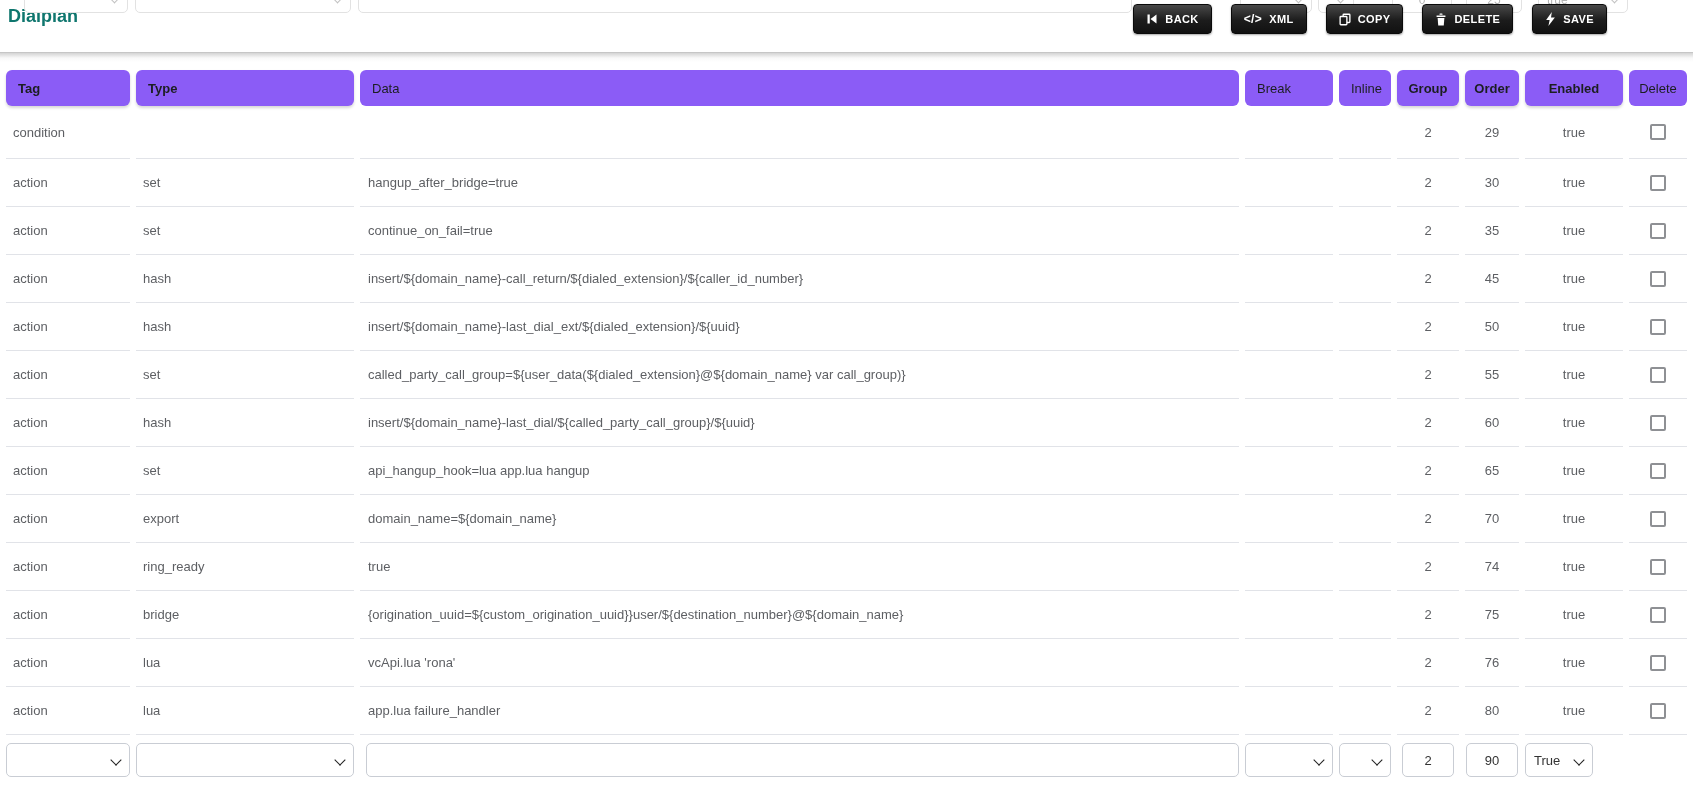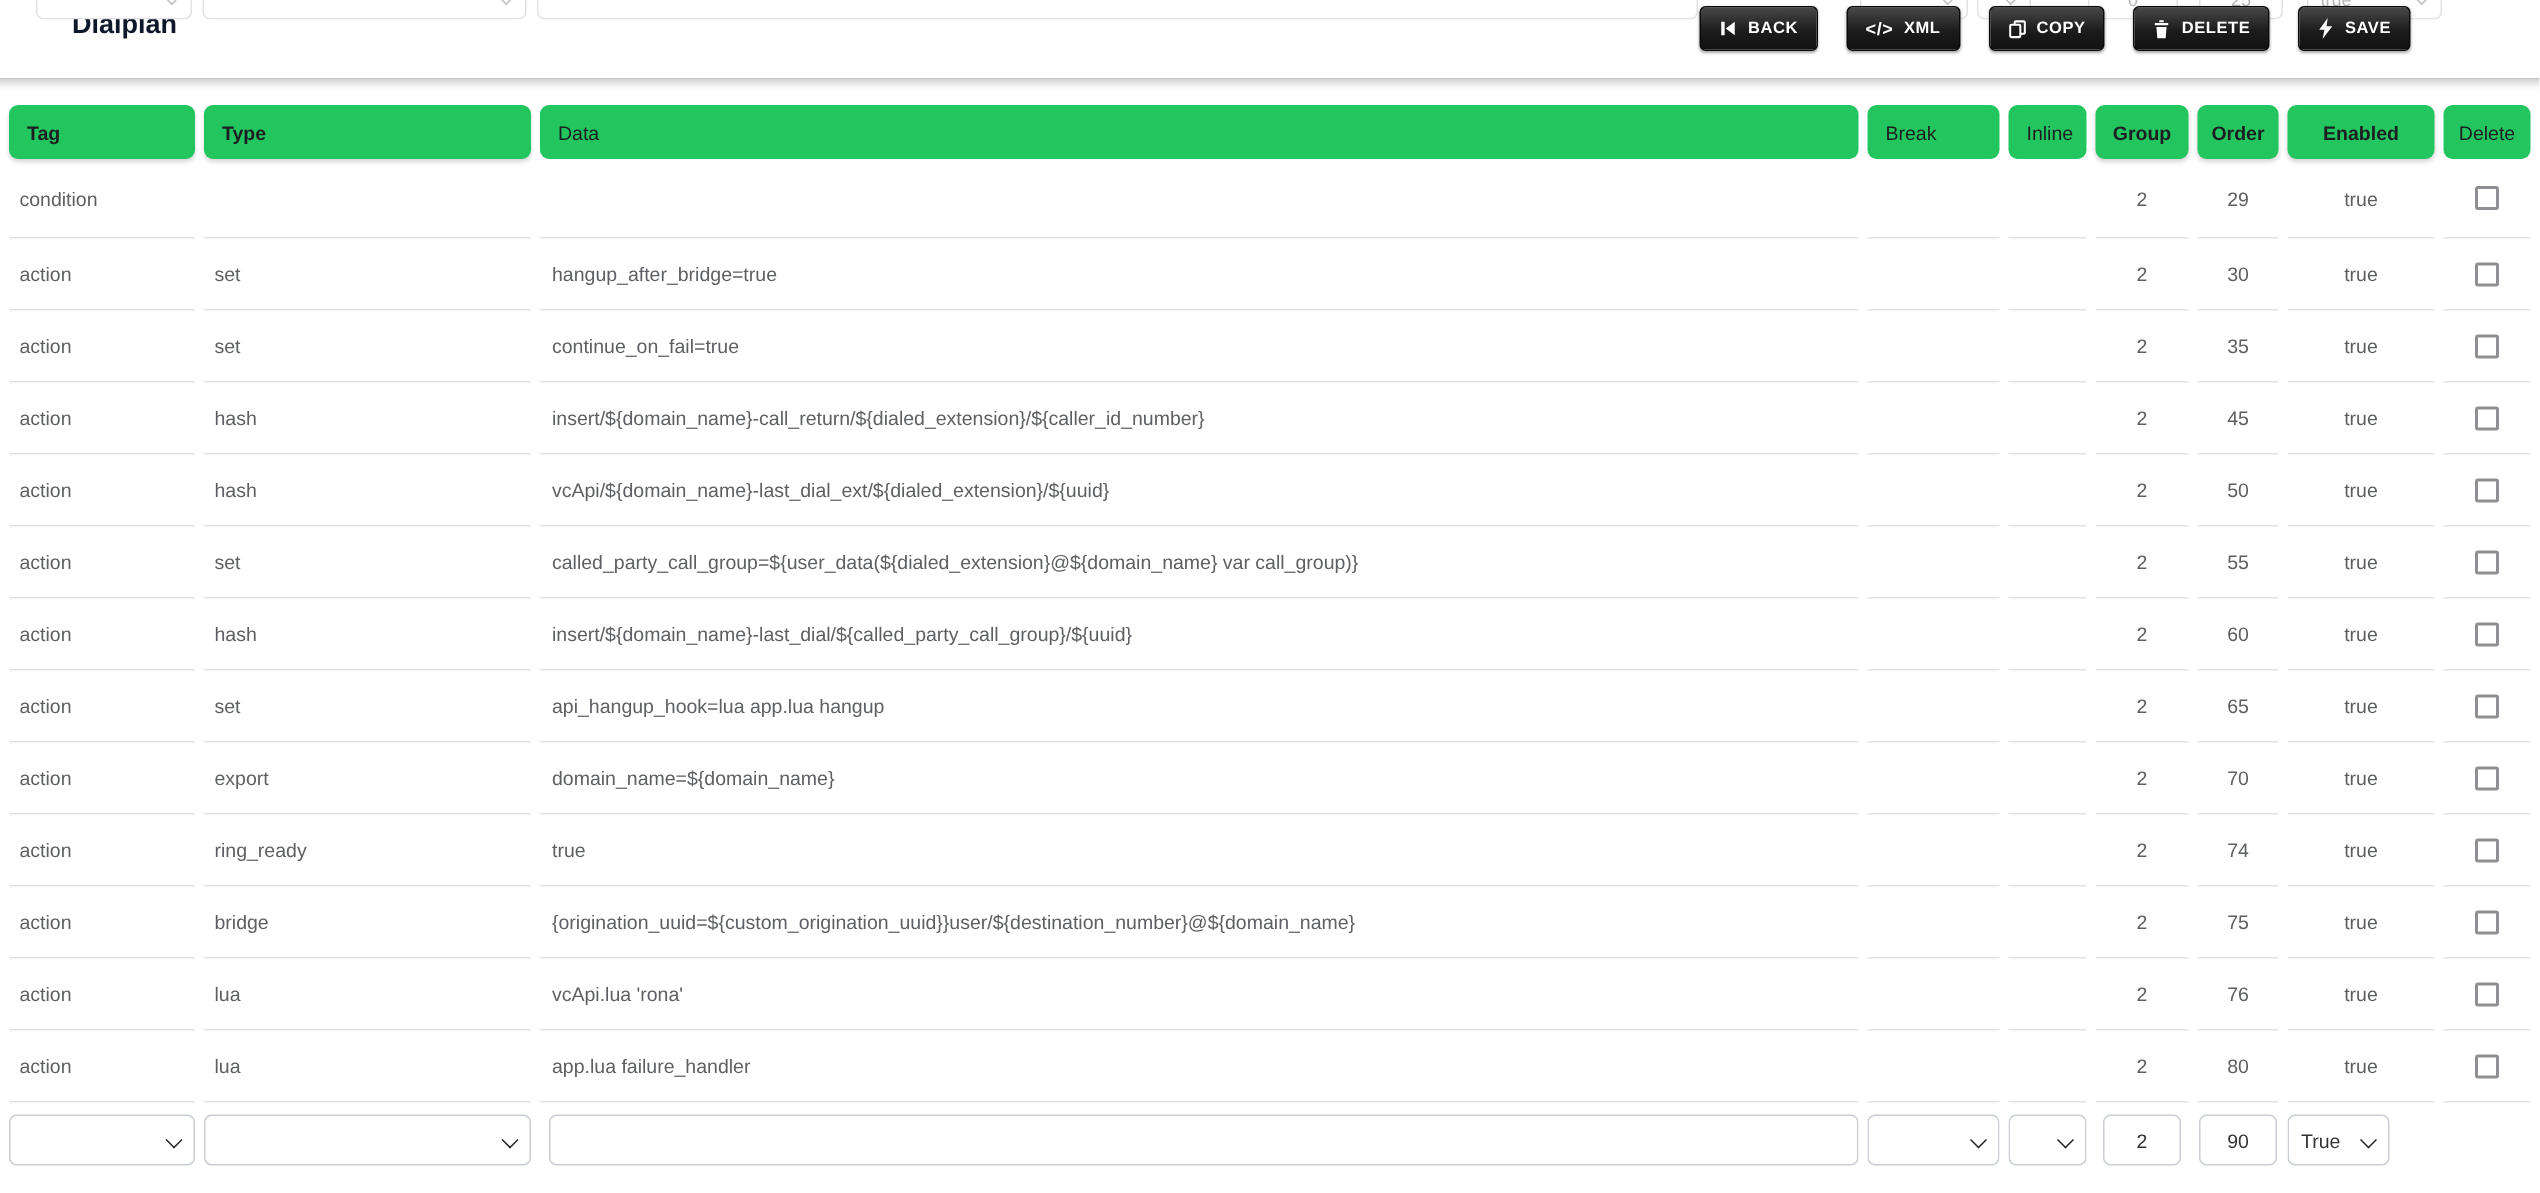--- a/index.html
+++ b/index.html
@@ -1,21 +1,21 @@
 <!DOCTYPE html>
 <html><head>
 <meta charset="utf-8">
 <style>
   * { box-sizing: border-box; }
   html,body { margin:0; padding:0; background:#fff; width:1693px; height:795px; overflow:hidden;
     font-family:"Liberation Sans","DejaVu Sans",sans-serif; }
 
   
   .topbar { position:relative; height:52px; background:#fff; z-index:5; }
-  .page-title { position:absolute; left:8px; top:6px; font-size:18px; font-weight:bold; color:#0f172a;margin-left:40px; }
+  .page-title { position:absolute; left:8px; top:6px; font-size:18px; font-weight:bold; color:#0f766e; }
   .header-shadow { height:10px; border-top:1px solid #c6c6c6;
     background:linear-gradient(to bottom,#d4d4d4,rgba(240,240,240,.45) 55%,rgba(255,255,255,0)); }
 
   
   .top-clipped { position:absolute; top:0; left:0; right:0; height:13px; overflow:hidden; z-index:1; }
   .tc-field { position:absolute; top:-15px; height:28px; background:#fff; border:1px solid #e2e2e2;
     border-radius:5px; color:#b5b5b5; font-size:12px; line-height:28px; padding:0 8px; }
   .tc-field.sel::after { content:""; position:absolute; right:9px; top:9px; width:6px; height:6px;
     border-right:1.6px solid #c0c0c0; border-bottom:1.6px solid #c0c0c0; transform:rotate(45deg); }
   .tc-num { text-align:center; }
@@ -25,21 +25,21 @@
   .tbtn { display:flex; align-items:center; gap:7px; height:30px; padding:0 12px;
     background:linear-gradient(#484848,#1c1c1c 55%,#111); border:1px solid #0a0a0a; border-radius:4px;
     color:#fff; font-size:11px; font-weight:bold; letter-spacing:.4px; cursor:pointer;
     box-shadow:0 1px 2px rgba(0,0,0,.35);justify-content:center; }
   .tbtn svg { display:block; }
   .code-glyph { font-size:12px; font-weight:bold; color:#fff; font-family:"Liberation Sans",sans-serif; }
 
   
   table.grid { width:100%; table-layout:fixed; border-collapse:separate; border-spacing:6px 0; margin-top:8px; }
   thead th { padding:0; vertical-align:top; height:36px; }
-  .hbox { height:36px; background:#22c55e; border-radius:6px; display:flex; align-items:center;
+  .hbox { height:36px; background:#8b5cf6; border-radius:6px; display:flex; align-items:center;
     padding:0 12px; font-size:13px; color:#1c1e21; font-weight:normal; }
   .hbox.sortable { font-weight:bold; box-shadow:0 2px 3px rgba(0,0,0,.16); cursor:pointer; }
   .hbox.center { justify-content:center; padding:4px 4px; }
   tbody td { height:48px; border-bottom:1px solid #e1e3e8; font-size:13px; color:#5d5f63;
     padding:0 0 0 7px; vertical-align:middle; white-space:nowrap; overflow:hidden; }
   tbody td.center { text-align:center; padding:0; }
   tbody tr.first td { height:53px; }
   td.datacol { padding-left:8px;margin-left:39px; }
 
   .chk { width:16px; height:16px; border:2px solid #8e9094; border-radius:2px; background:#fff;
@@ -202,21 +202,21 @@
       <td></td>
       <td></td>
       <td class="center">2</td>
       <td class="center">45</td>
       <td class="center">true</td>
       <td class="center"><input type="checkbox" class="chk" style=""></td>
     </tr>
     <tr>
       <td>action</td>
       <td>hash</td>
-      <td class="datacol">vcApi/${domain_name}-last_dial_ext/${dialed_extension}/${uuid}</td>
+      <td class="datacol">insert/${domain_name}-last_dial_ext/${dialed_extension}/${uuid}</td>
       <td></td>
       <td></td>
       <td class="center">2</td>
       <td class="center">50</td>
       <td class="center">true</td>
       <td class="center"><input type="checkbox" class="chk" style=""></td>
     </tr>
     <tr>
       <td>action</td>
       <td>set</td>

